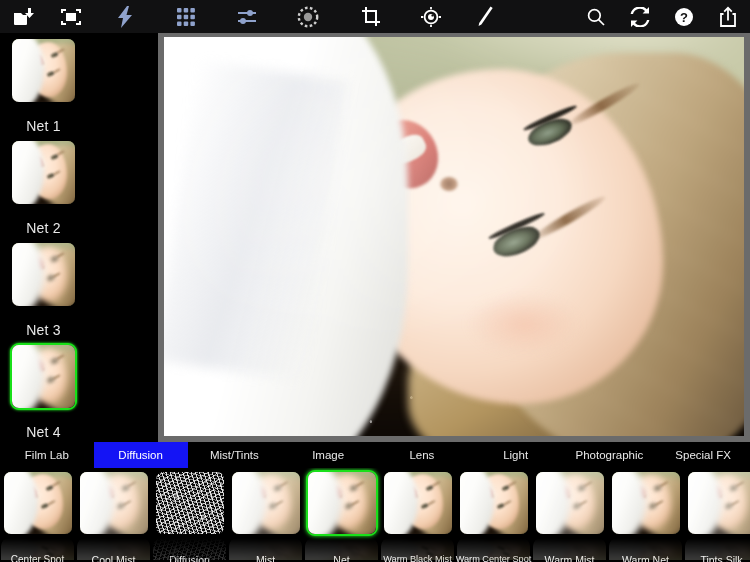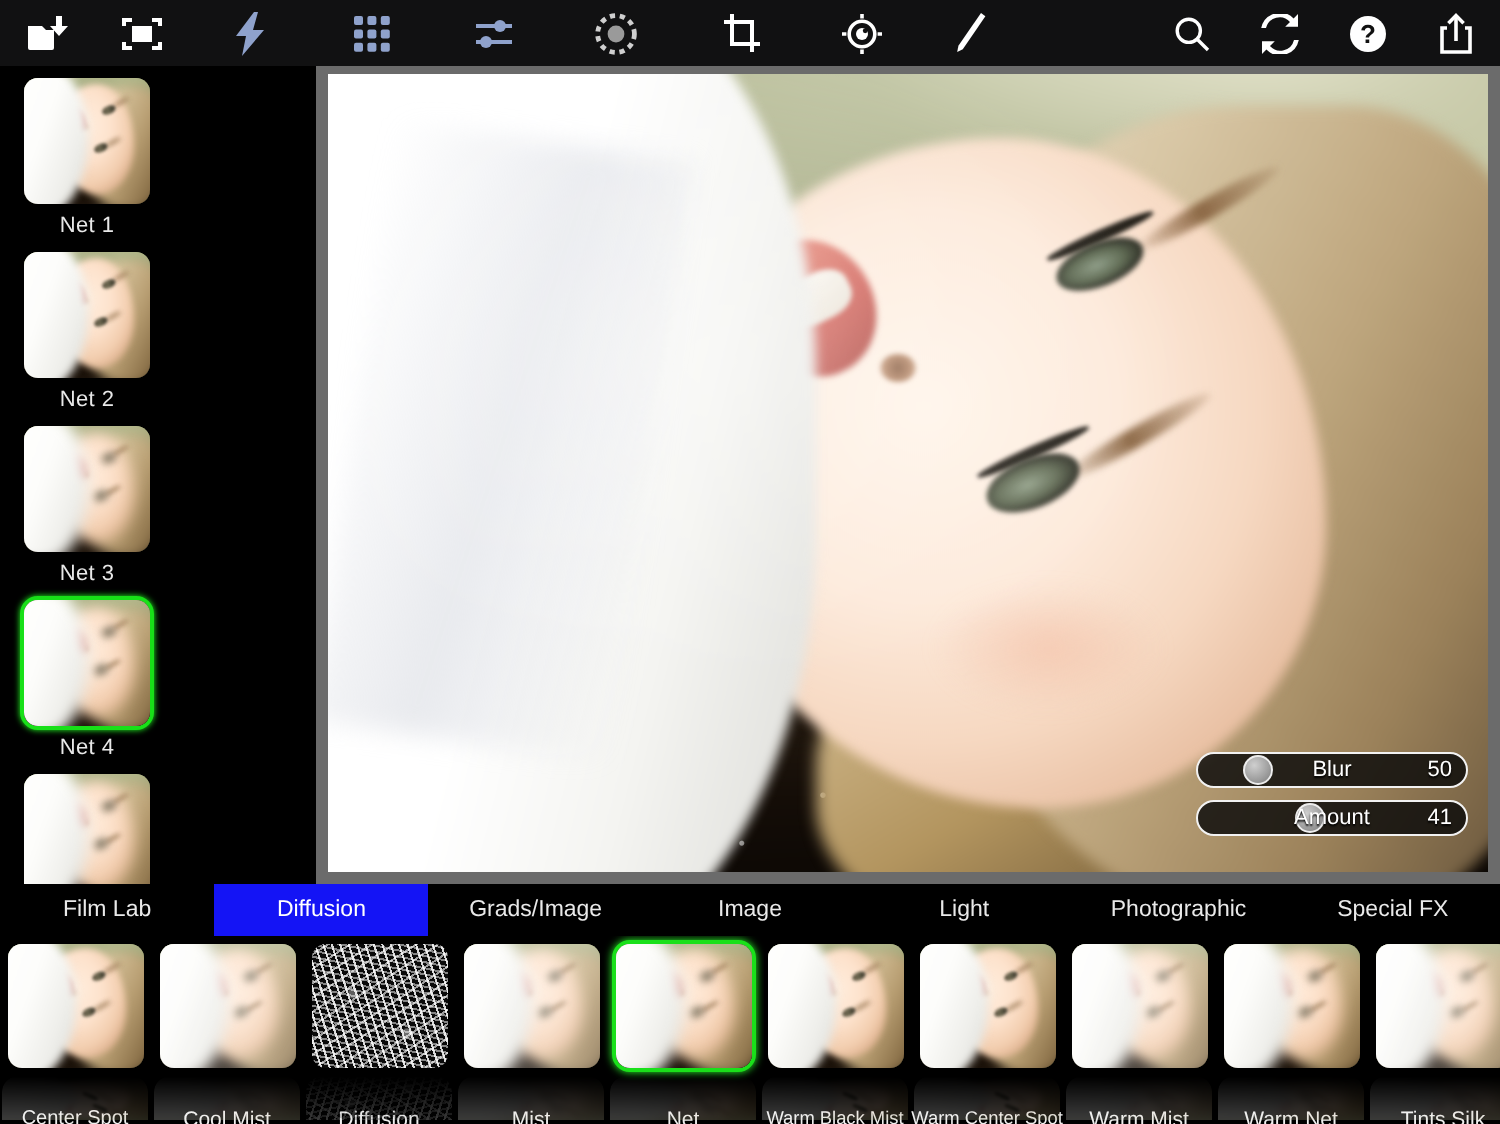--- a/index.html
+++ b/index.html
@@ -40,21 +40,21 @@
     cursor: pointer;
   }
   .preset-thumb {
     width: 67px; height: 67px; border-radius: 9px;
     overflow: hidden; position: relative;
     border: 2px solid transparent;
     background: #000;
   }
   .preset-cell.selected .preset-thumb { border-color: #18e018; box-shadow: 0 0 3px #22ff22; }
   .preset-label {
-    font-size: 11px; color: #e8e8e8; margin-top: 3px;
+    font-size: 14px; color: #e8e8e8; margin-top: 14px;
     text-shadow: 0 1px 1px #000; letter-spacing: .2px;
   }
 
   
   .portrait { position: absolute; inset: 0; overflow: hidden; background: #6f7a50; }
   .portrait .bg {
     position: absolute; inset: -20%;
     background:
       radial-gradient(ellipse 60% 45% at 18% 12%, #cfd4b0 0%, rgba(207,212,176,0) 60%),
       radial-gradient(ellipse 50% 40% at 72% 8%,  #b9bf92 0%, rgba(185,191,146,0) 62%),
@@ -554,40 +554,29 @@
         <div class="eyeU"></div>
           <div class="eyeL"></div>
         <div class="nose"></div>
         <div class="lips"></div>
           <div class="teeth"></div>
         <div class="cloth"></div>
           <div class="cloth-fold"></div>
         <div class="glow"></div>
       </div>
 
-      <div class="slider-stack" id="slider-stack">
-          <div class="slider">
-            <div class="slider-knob" style="left:22.72%"></div>
-            <div class="slider-name">Blur</div>
-            <div class="slider-value">50</div>
-          </div>
-          <div class="slider">
-            <div class="slider-knob" style="left:42.08%"></div>
-            <div class="slider-name">Amount</div>
-            <div class="slider-value">41</div>
-          </div>
-        </div>
     </div>
   </div>
 
   <div class="tabbar" id="tabbar">
       <div class="tab">Film Lab</div>
       <div class="tab active">Diffusion</div>
-      <div class="tab">Grads/Image</div>
+      <div class="tab">Mist/Tints</div>
       <div class="tab">Image</div>
+      <div class="tab">Lens</div>
       <div class="tab">Light</div>
       <div class="tab">Photographic</div>
       <div class="tab">Special FX</div>
     </div>
 
   <div class="filmstrip" id="filmstrip">
       <div class="film-item">
         <div class="film-thumb">
           <div class="portrait">
             <div class="bg"></div>

